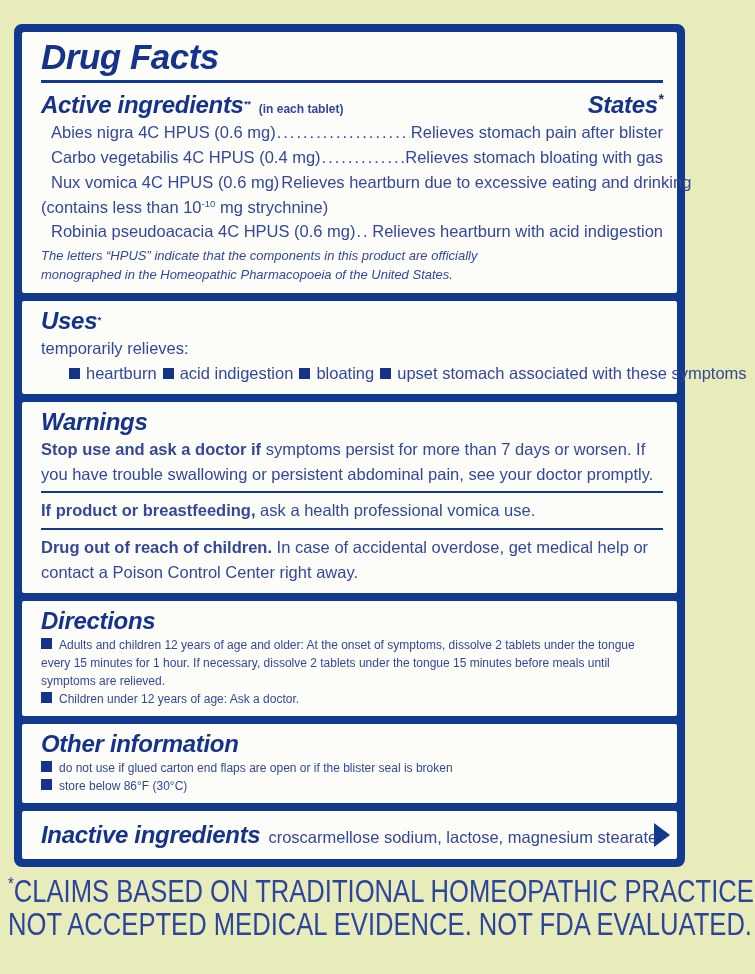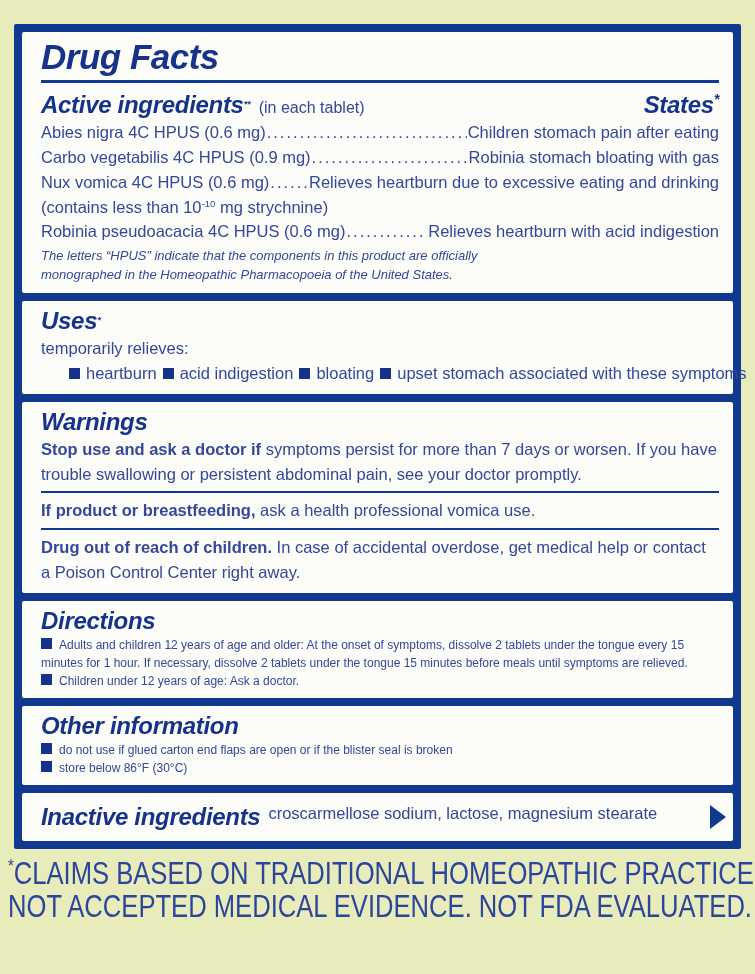--- a/index.html
+++ b/index.html
@@ -11,23 +11,23 @@
   }
   *{margin:0;padding:0;box-sizing:border-box;}
   html,body{width:755px;height:974px;overflow:hidden;}
   body{
     background:var(--bg);
     font-family:"Liberation Sans", sans-serif;
     color:var(--text);
   }
   .label-box{
     margin:24px 14px 0 14px;
-    width:727px;
+    width:671px;
     border:8px solid var(--navy);
-    border-radius:2px;
+    border-radius:8px;
     background:var(--navy);
     display:flex;
     flex-direction:column;
     gap:8px;
   }
   .section{
     background:var(--panel);
     border-radius:2px;
     padding:4px 14px 8px 19px;
   }
@@ -52,26 +52,27 @@
     line-height:1.3;
     letter-spacing:-0.3px;
   }
   .sup{font-size:58%;vertical-align:super;line-height:0;}
   .body-text{font-size:16.5px;line-height:1.5;color:var(--text);}
   .active-header{
     display:flex;
     justify-content:space-between;
     align-items:baseline;
   }
-  .in-each{font-size:16px;font-weight:normal;font-style:normal;margin-left:4px;margin-top:40px;}
+  .in-each{font-size:12px;font-weight:bold;font-style:normal;margin-left:4px;margin-top:40px;}
   .lrow{
     display:flex;
     align-items:baseline;
     font-size:16.5px;
     line-height:1.5;
+    margin-left:10px;
   }
   .lname{white-space:nowrap;}
   .ldots{
     flex:1 1 auto;
     overflow:hidden;
     white-space:nowrap;
     letter-spacing:2px;
     margin:0 1px;
   }
   .ldots::after{content:"............................................................................................................";}
@@ -82,21 +83,21 @@
     width:11px;height:11px;
     background:var(--head);
     margin-right:7px;
   }
   .uses-bullets{margin-left:28px;display:flex;gap:6px;flex-wrap:nowrap;white-space:nowrap;}
   .uses-bullets .sq{margin-right:6px;}
   .warn-rule{height:2px;background:var(--navy);margin:5px 0 5px 0;}
   .bold-lead{font-weight:bold;}
   .bullet-par{font-size:12px;line-height:1.5;}
   .inactive-section{padding-top:8px;padding-bottom:9px;position:relative;}
-  .inactive-row{display:flex;align-items:flex-start;}
+  .inactive-row{display:flex;align-items:flex-end;}
   .inactive-row .h2{margin-right:8px;}
   .arrow-right{
     position:absolute;
     right:7px;top:50%;
     transform:translateY(-50%);
     width:0;height:0;
     border-left:16px solid var(--navy);
     border-top:12px solid transparent;
     border-bottom:12px solid transparent;
   }
@@ -125,27 +126,27 @@
         <span class="in-each body-text">(in each tablet)</span>
       </div>
       <div class="h2">
         <span>States</span><span class="sup">*</span>
       </div>
     </div>
 
     <div class="lrow">
       <span class="lname">Abies nigra 4C HPUS (0.6 mg)</span>
       <span class="ldots"></span>
-      <span class="lpurpose">Children stomach pain after eating</span>
-    </div>
-
-    <div class="lrow">
-      <span class="lname">Carbo vegetabilis 4C HPUS (0.9 mg)</span>
-      <span class="ldots"></span>
-      <span class="lpurpose">Robinia stomach bloating with gas</span>
+      <span class="lpurpose">Relieves stomach pain after blister</span>
+    </div>
+
+    <div class="lrow">
+      <span class="lname">Carbo vegetabilis 4C HPUS (0.4 mg)</span>
+      <span class="ldots"></span>
+      <span class="lpurpose">Relieves stomach bloating with gas</span>
     </div>
 
     <div class="lrow">
       <span class="lname">Nux vomica 4C HPUS (0.6 mg)</span>
       <span class="ldots"></span>
       <span class="lpurpose">Relieves heartburn due to excessive eating and drinking</span>
     </div>
 
     <div class="body-text">
       <span>(contains less than 10</span><span class="sup">-10</span><span> mg strychnine)</span>

